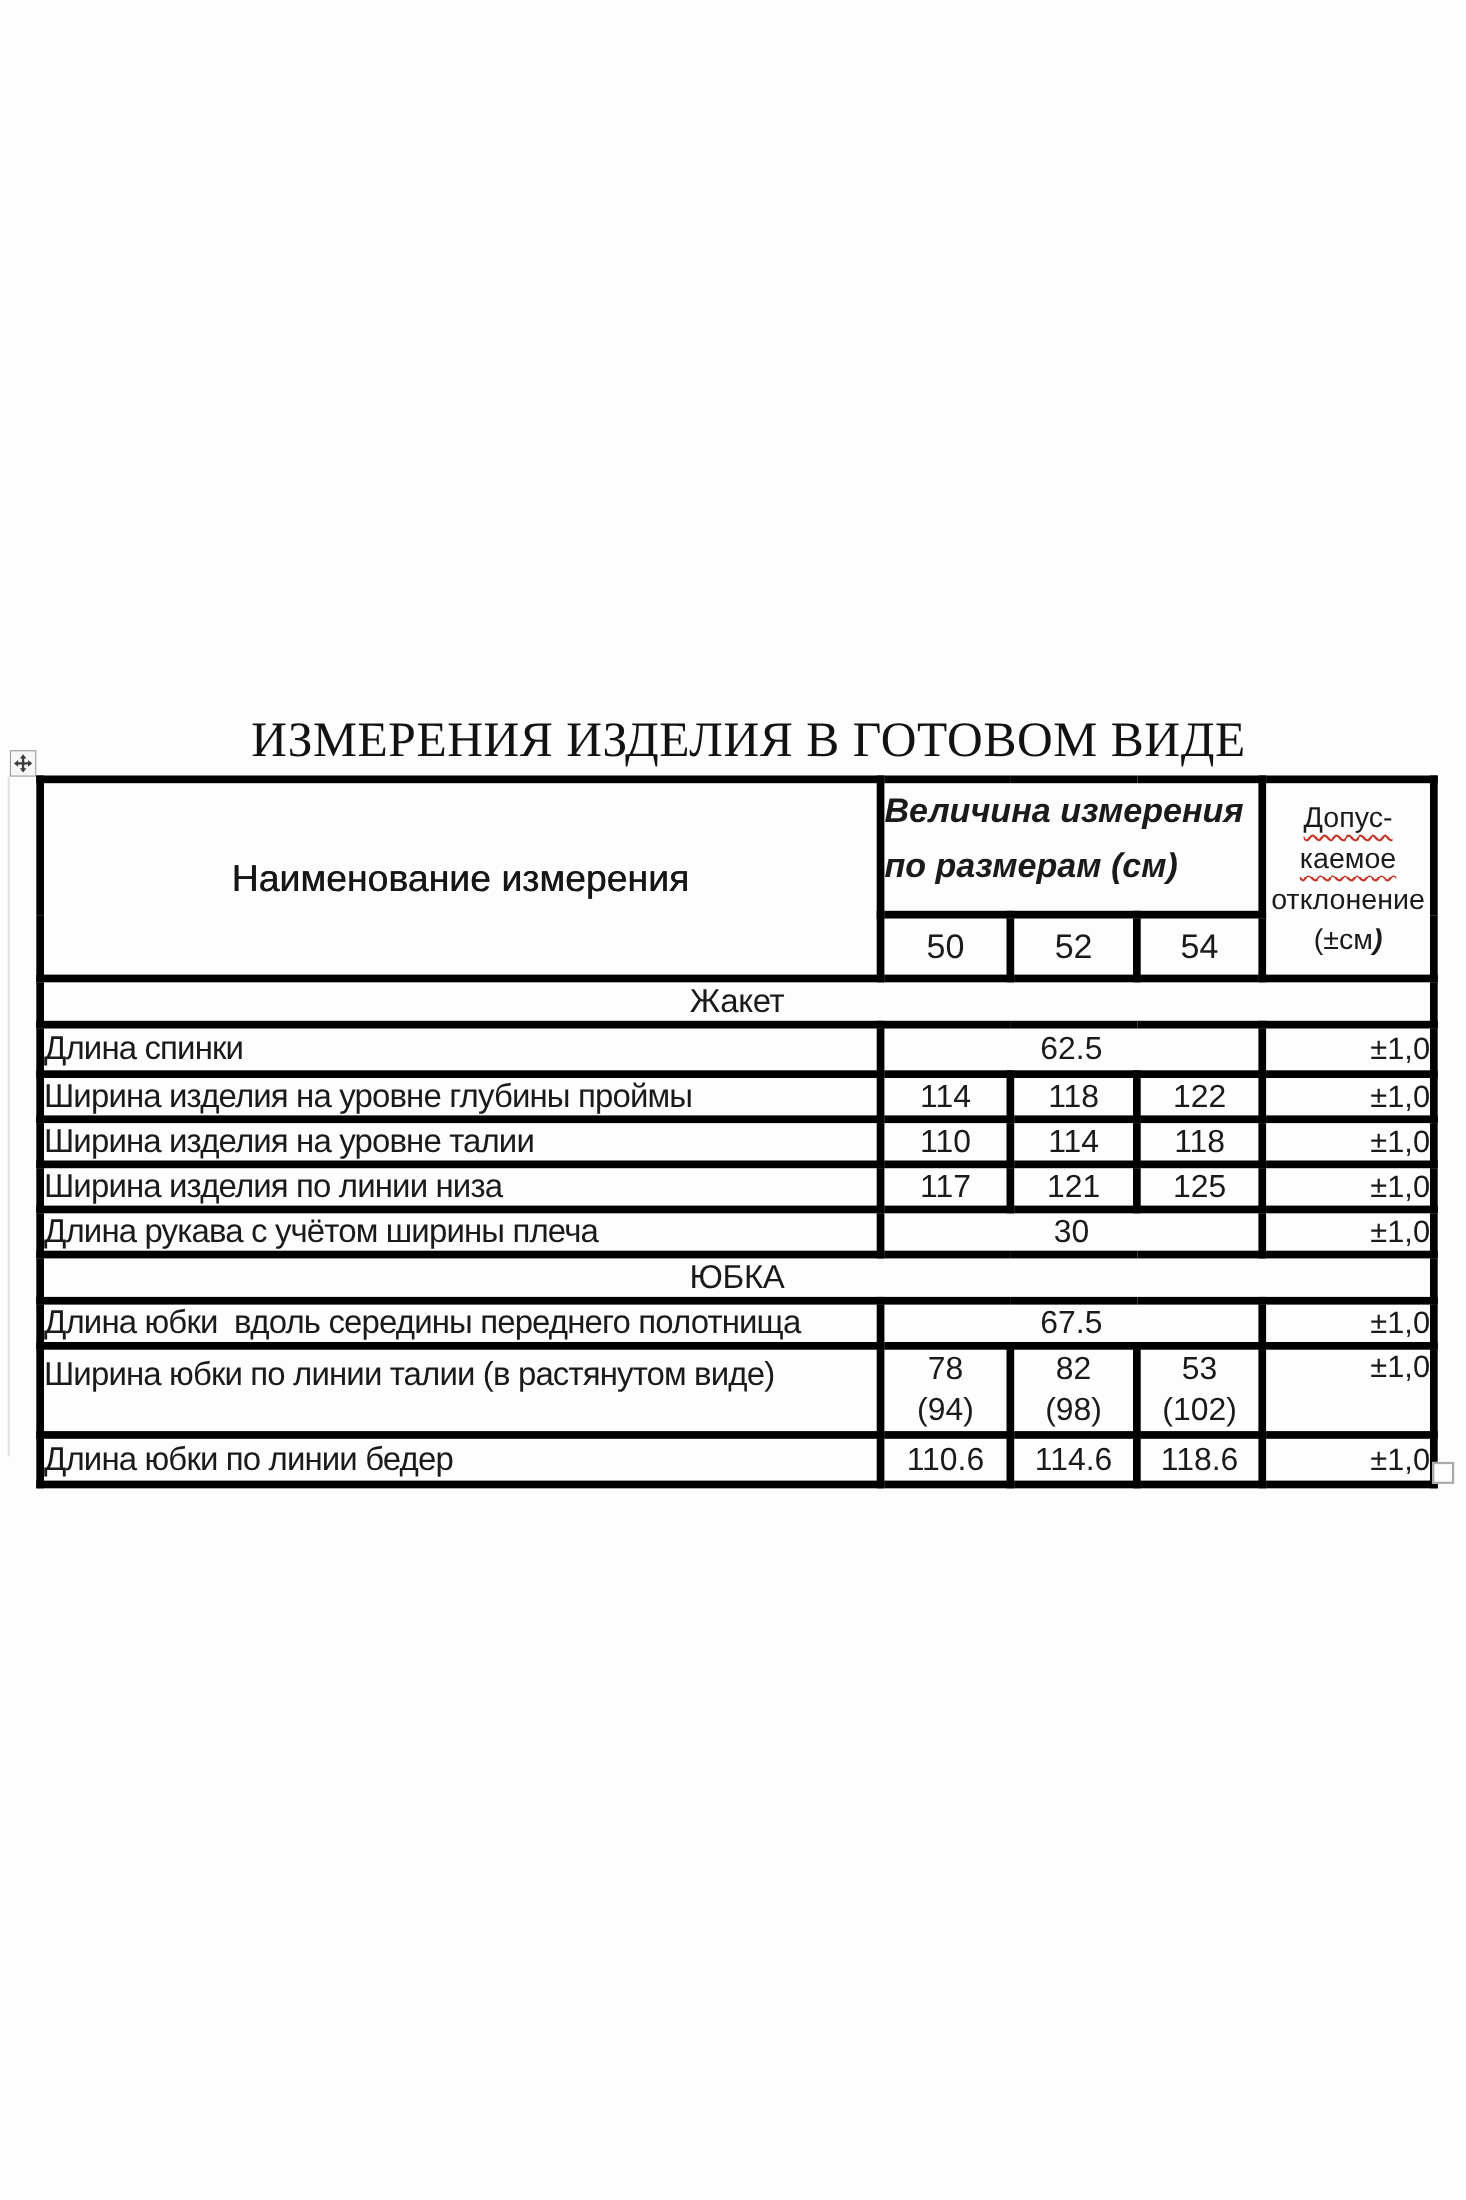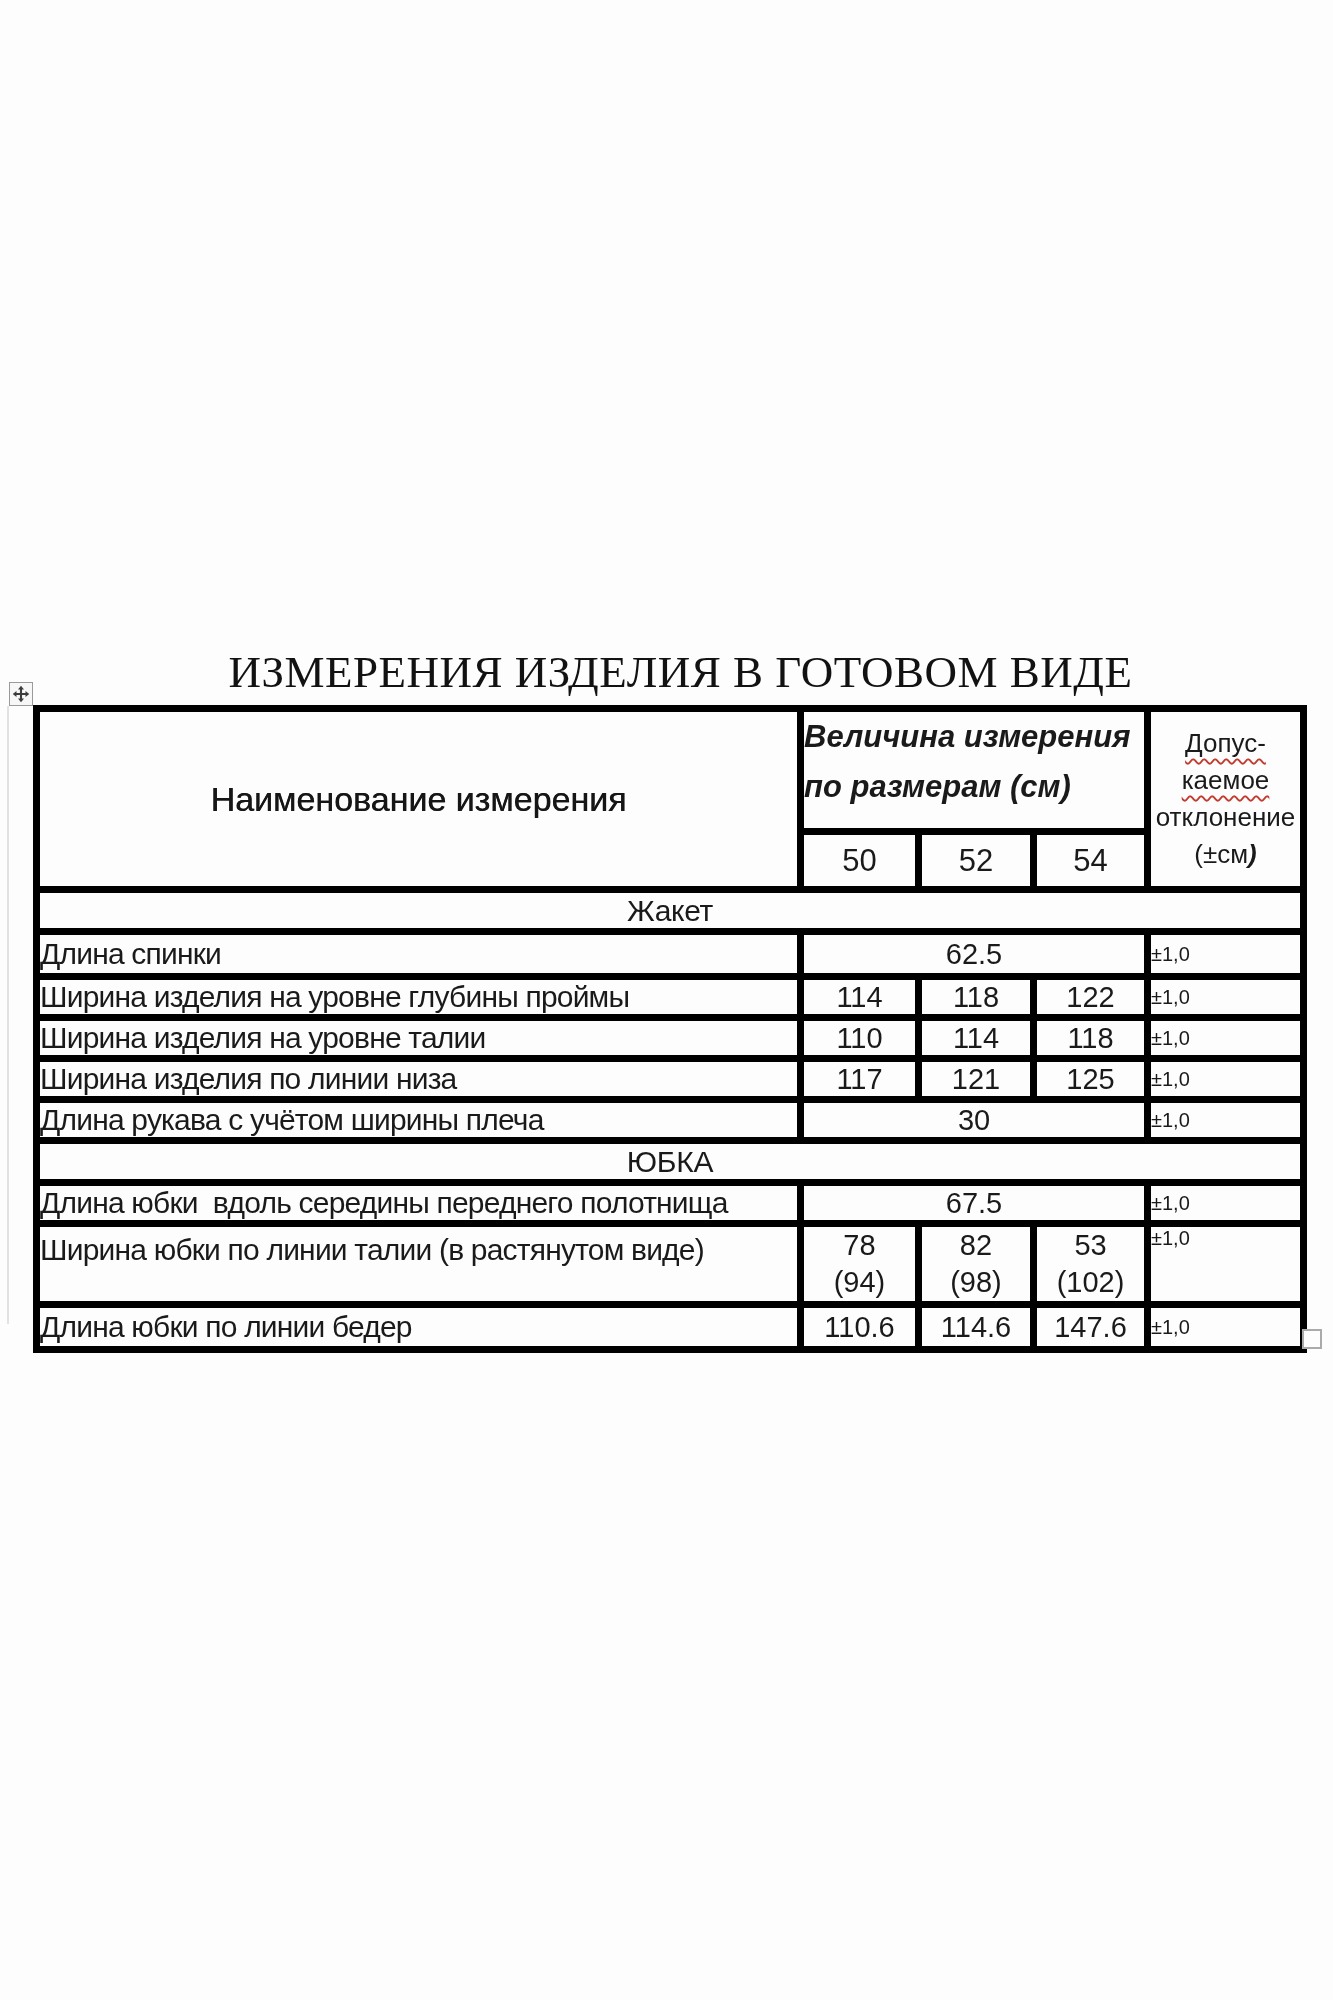--- a/index.html
+++ b/index.html
@@ -70,21 +70,21 @@
   .size-cell { text-align: center; vertical-align: middle; font-size: 31px; }
 
   .section-cell { text-align: center; vertical-align: middle; font-size: 30px; letter-spacing: -0.3px; }
 
   .label-cell {
     text-align: left; vertical-align: middle;
     padding-left: 12px; font-size: 30px;
     letter-spacing: -0.8px; white-space: pre;
   }
   .num-cell { text-align: center; vertical-align: middle; font-size: 29px; }
-  .tol-cell { text-align: left; vertical-align: middle; font-size: 20px; }
+  .tol-cell { text-align: right; vertical-align: middle; font-size: 28px; }
 
   .v-top { vertical-align: top; padding-top: 4px; }
   .two-line .v { line-height: 37px; text-align: center; font-size: 29px; }
   .tol-top { vertical-align: top; padding-top: 7px; }
 </style>
 </head>
 <body>
 
 <div class="page">
 
@@ -190,21 +190,21 @@
         <div class="v">53</div>
         <div class="v">(102)</div>
       </td>
       <td class="tol-cell tol-top">±1,0</td>
     </tr>
 
     <tr style="height:45px">
       <td class="label-cell">Длина юбки по линии бедер</td>
       <td class="num-cell">110.6</td>
       <td class="num-cell">114.6</td>
-      <td class="num-cell">147.6</td>
+      <td class="num-cell">118.6</td>
       <td class="tol-cell">±1,0</td>
     </tr>
   </tbody>
     </table>
 
   <div class="resize-handle"></div>
 
 </div>
 
 </body></html>

